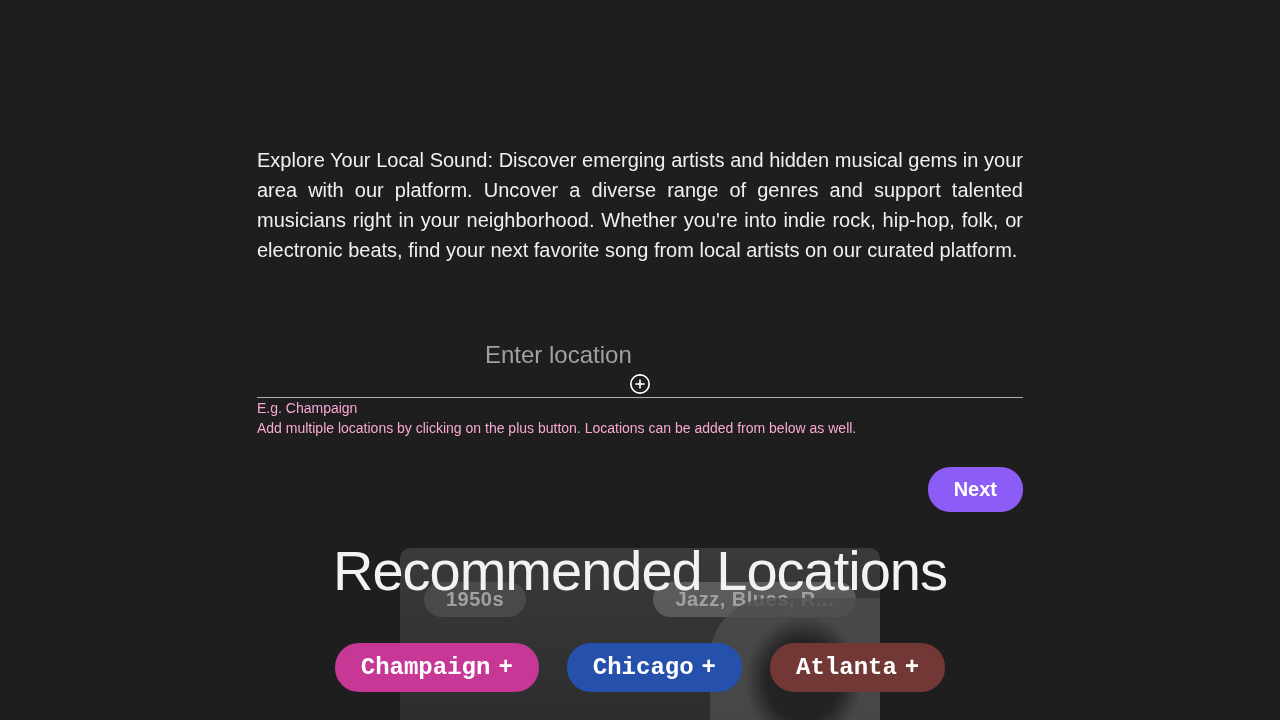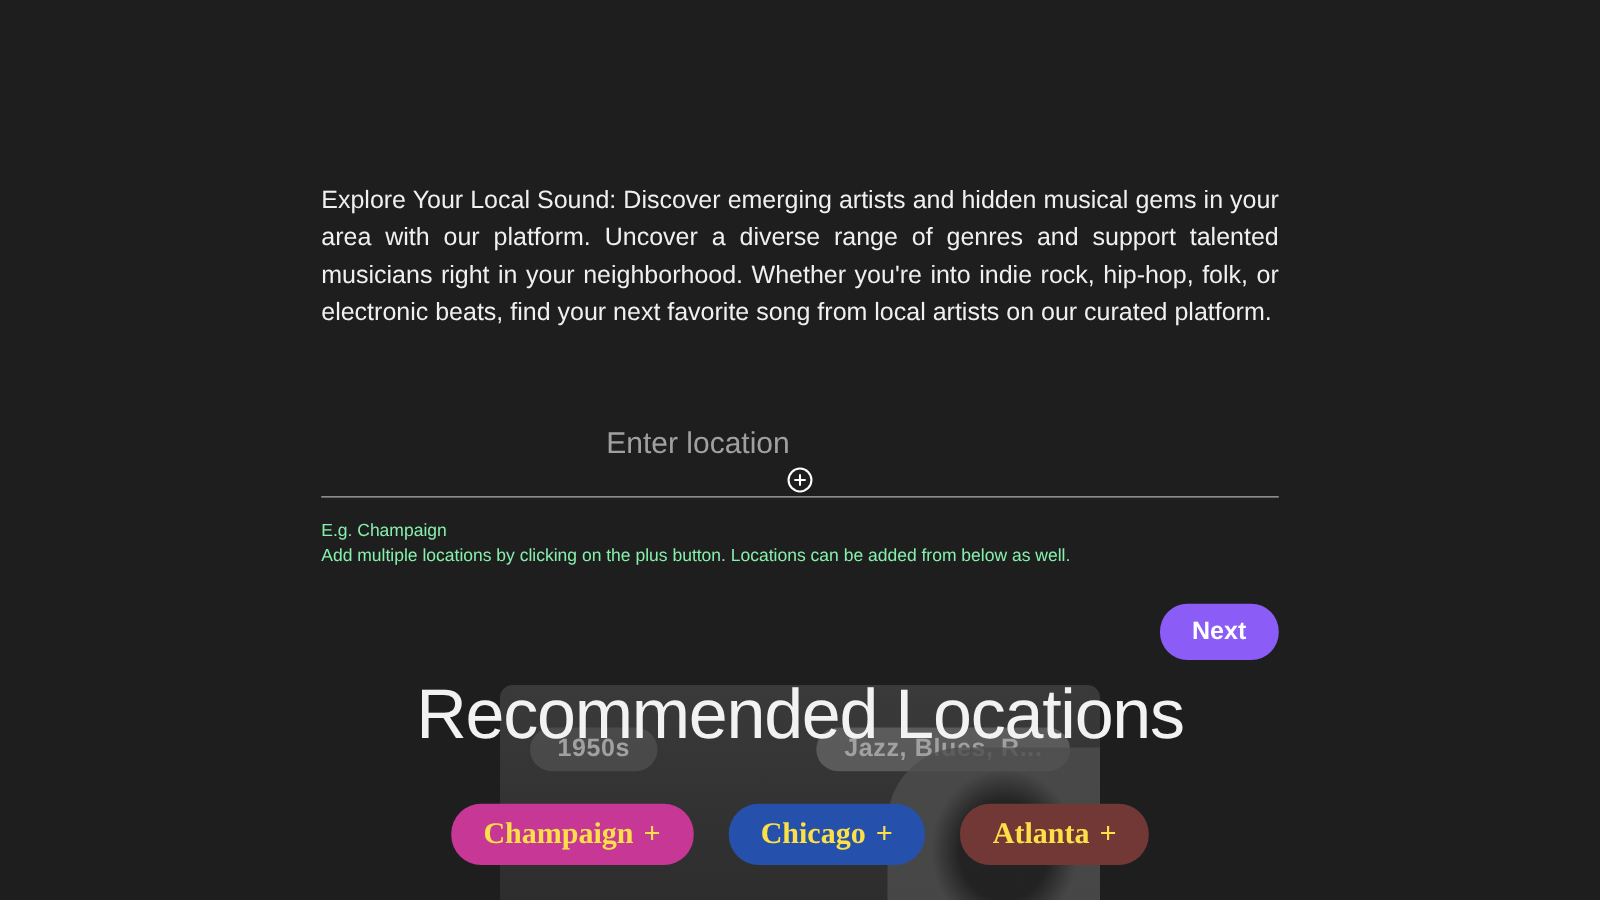--- a/index.html
+++ b/index.html
@@ -50,23 +50,22 @@
     }
     .plus-icon {
       width: 22px;
       height: 22px;
       cursor: pointer;
       display: flex;
       align-items: center;
       justify-content: center;
     }
     .hint {
-      margin-top: 16px;
       font-size: 14px;
-      color: #86efac;
+      color: #f9a8d4;
       line-height: 1.45;
     }
     .button-row {
       display: flex;
       justify-content: flex-end;
       margin-top: 28px;
     }
     .next-btn {
       background: #8b5cf6;
       color: #ffffff;
@@ -147,23 +146,23 @@
       justify-content: center;
       gap: 28px;
       margin-top: 40px;
     }
     .chip {
       border: none;
       border-radius: 24px;
       padding: 11px 26px;
       font-size: 24px;
       font-weight: 700;
-      color: #fde047;
+      color: #ffffff;
       cursor: pointer;
-      font-family: Liberation Serif, serif;
+      font-family: Liberation Mono, monospace;
       display: inline-flex;
       align-items: center;
     }
     .chip .lbl { }
     .chip .pls { margin-left: 8px; font-weight: 700; }
     .chip.pink   { background: #c73795; }
     .chip.blue   { background: #2551ad; }
     .chip.maroon { background: #723836; }
   </style>
 </head>

